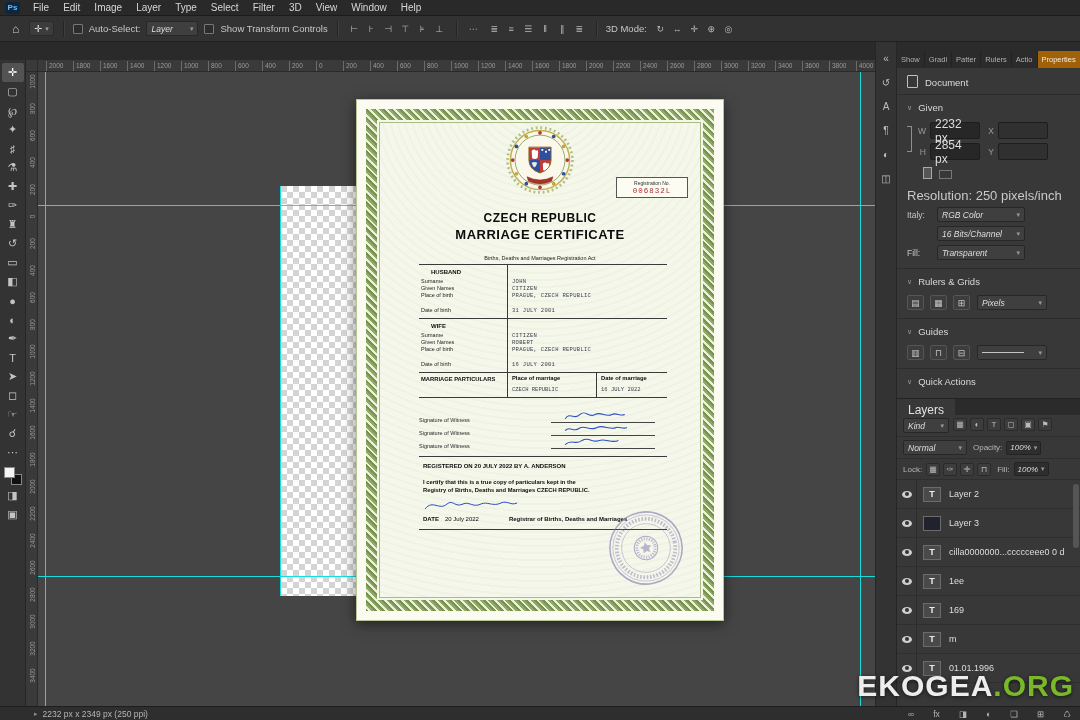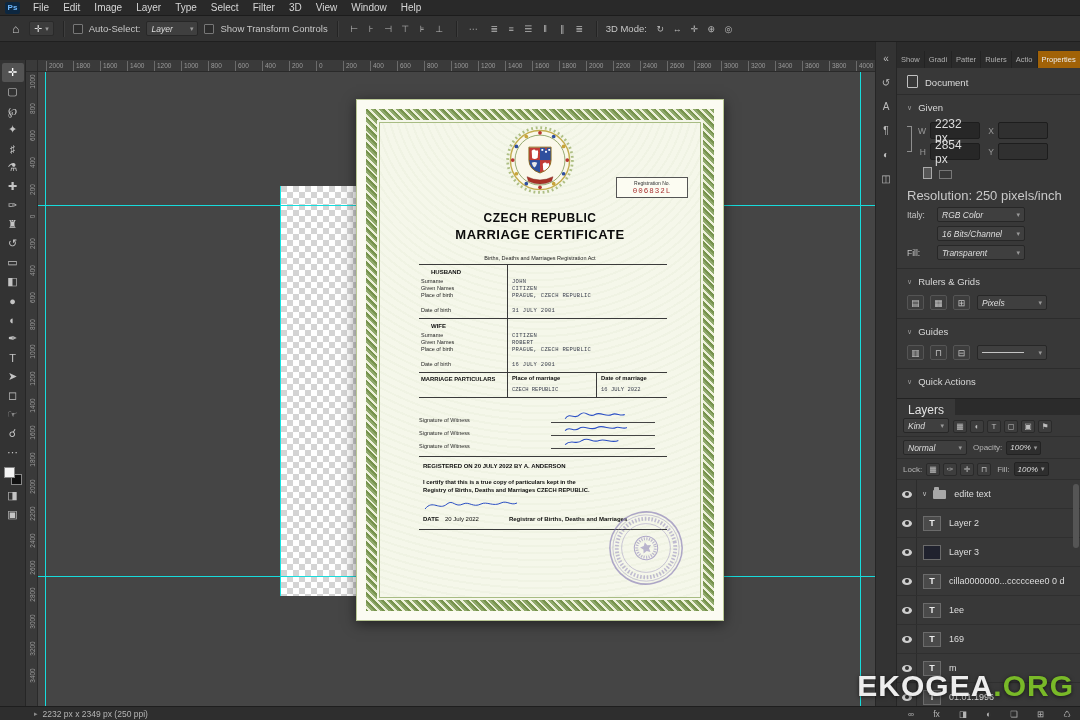--- a/index.html
+++ b/index.html
@@ -117,21 +117,21 @@
 .mlab{width:26px;flex:none}
 .w104{width:88px}
 .w70{width:70px}
 .indent{margin-left:30px}
 .icorow{display:flex;align-items:center;gap:7px;margin-top:5px}
 .pic{width:17px;height:15px;display:inline-flex;align-items:center;justify-content:center;color:#c5c5c5;font-size:9px;border:1px solid #555;border-radius:2px;background:#3d3d3d}
 .lineSwatch{width:42px;height:1px;background:#c5c5c5;display:inline-block}
 
 .ltabrow{height:17px;background:#2b2b2b;display:flex;border-top:1px solid #222}
 .ltab{background:#383838;color:#e2e2e2;font-size:12px;padding:4px 11px 0}
-.lfilter{display:flex;align-items:flex-end;gap:4px;padding:3px 6px;border-bottom:1px solid #2e2e2e}
+.lfilter{display:flex;align-items:flex-start;gap:4px;padding:3px 6px;border-bottom:1px solid #2e2e2e}
 .selk{width:46px}
 .fics{display:flex;gap:3px;align-items:center}
 .fic{width:14px;height:13px;background:#3d3d3d;border:1px solid #2a2a2a;color:#bdbdbd;font-size:8px;display:inline-flex;align-items:center;justify-content:center;border-radius:2px}
 .lblend,.llock{display:flex;align-items:center;gap:4px;padding:3px 6px;font-size:8px;color:#b5b5b5;border-bottom:1px solid #2e2e2e}
 .selb{width:64px}
 .obox{height:14px;background:#2e2e2e;border:1px solid #222;border-radius:2px;display:inline-flex;align-items:center;padding:0 3px;gap:3px;color:#ddd;font-size:8px}
 .obox b{font-weight:normal;color:#999;font-size:7px}
 .olab{margin-left:2px}
 .llist{flex:1;overflow:hidden;position:relative}
 .lrow{height:29px;display:flex;align-items:center;border-bottom:1px solid #2f2f2f}
@@ -657,28 +657,20 @@
       <span class="obox" data-name="layer-fill-field">
         <i data-name="layer-fill-value">100%</i>
         <b data-name="chevron-down-icon">▾</b>
       </span>
     </div>
     <div class="llist" data-name="layers-list">
         <div class="lrow" data-name="layer-row">
           <span class="eyecell" data-name="layer-visibility-eye-icon">
             <i></i>
           </span>
-          <span class="gchev" data-name="group-expand-icon">∨</span>
-          <span class="fold" data-name="folder-icon"></span>
-          <span class="lname" data-name="layer-name">edite text</span>
-        </div>
-        <div class="lrow" data-name="layer-row">
-          <span class="eyecell" data-name="layer-visibility-eye-icon">
-            <i></i>
-          </span>
           <span class="lthumb text" data-name="type-layer-thumbnail">T</span>
           <span class="lname" data-name="layer-name">Layer 2</span>
         </div>
         <div class="lrow" data-name="layer-row">
           <span class="eyecell" data-name="layer-visibility-eye-icon">
             <i></i>
           </span>
           <span class="lthumb image" data-name="layer-thumbnail"></span>
           <span class="lname" data-name="layer-name">Layer 3</span>
         </div>

